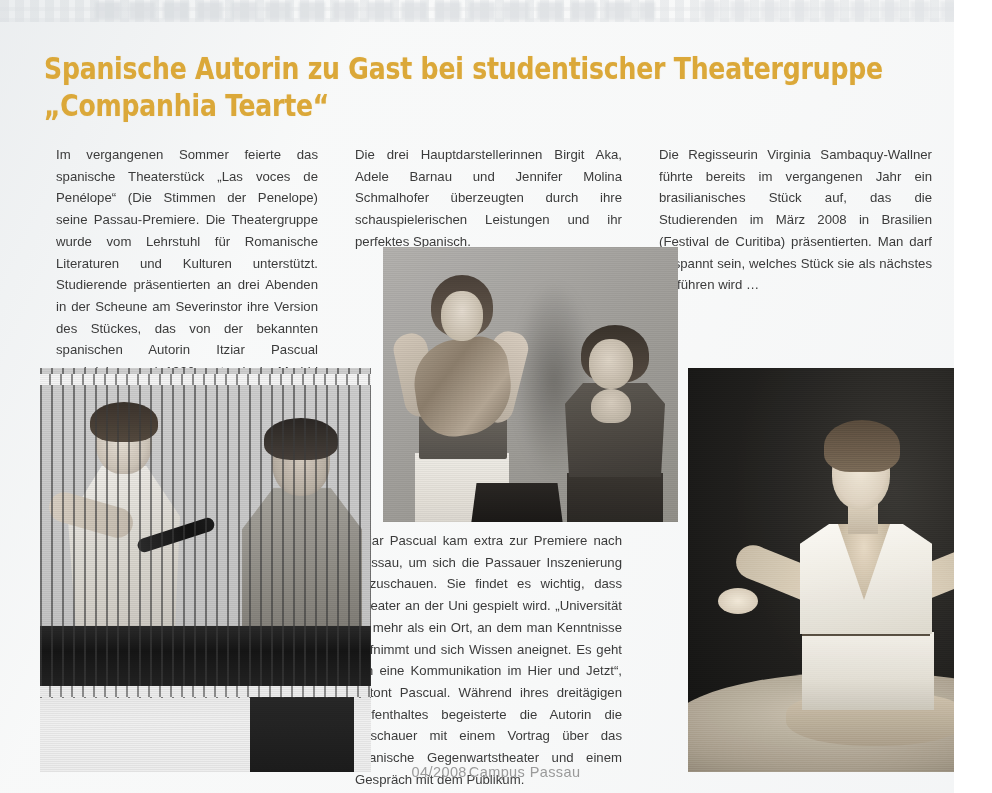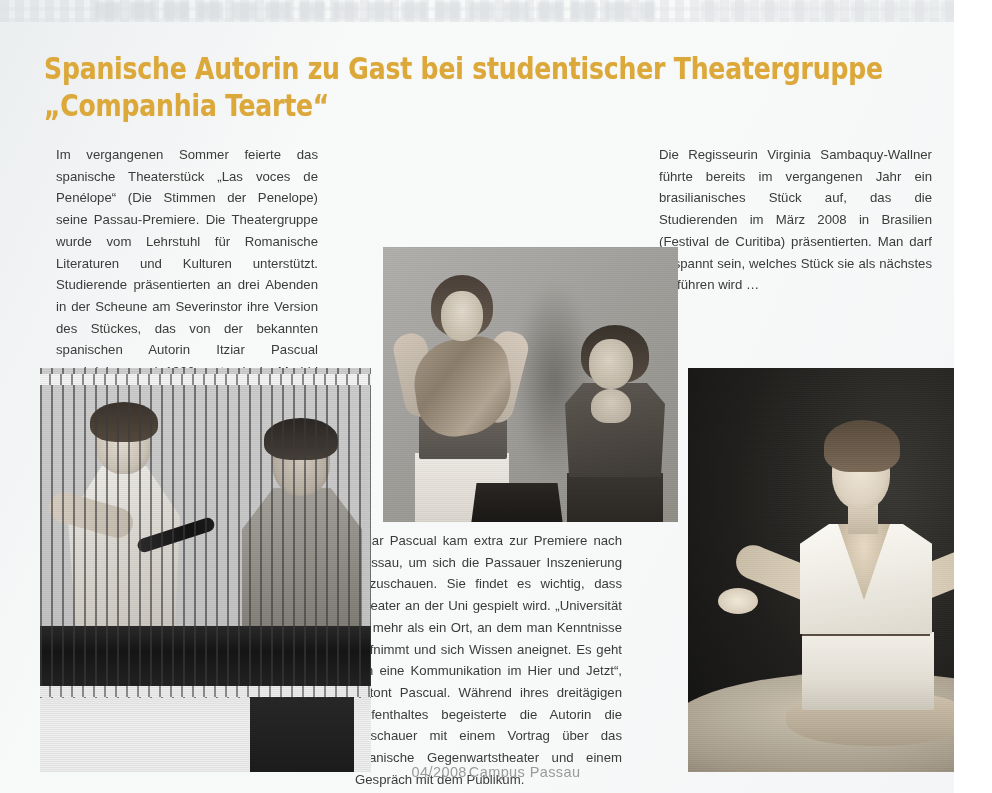--- a/index.html
+++ b/index.html
@@ -364,20 +364,23 @@
 
   <h1 id="headline">
     <span class="hl-line">Spanische Autorin zu Gast bei studentischer Theatergruppe</span>
     <span class="hl-line">„Companhia Tearte“</span>
   </h1>
 
   <div class="col-text" id="col1-text">
     <p>Im vergangenen Sommer feierte das spanische Theaterstück „Las voces de Penélope“ (Die Stimmen der Penelope) seine Passau-Premiere. Die Theatergruppe wurde vom Lehrstuhl für Romanische Literaturen und Kulturen unterstützt. Studierende präsentierten an drei Abenden in der Scheune am Severinstor ihre Version des Stückes, das von der bekannten spanischen Autorin Itziar Pascual geschrieben und 1996 erstmals in Madrid aufgeführt wurde.</p>
   </div>
 
+  <div class="col-text" id="col2-text-top">
+    <p>Die drei Hauptdarstellerinnen Birgit Aka, Adele Barnau und Jennifer Molina Schmalhofer überzeugten durch ihre schauspielerischen Leistungen und ihr perfektes Spanisch.</p>
+  </div>
 
   <div class="col-text" id="col3-text">
     <p>Die Regisseurin Virginia Sambaquy-Wallner führte bereits im vergangenen Jahr ein brasilianisches Stück auf, das die Studierenden im März 2008 in Brasilien (Festival de Curitiba) präsentierten. Man darf gespannt sein, welches Stück sie als nächstes aufführen wird …</p>
   </div>
 
   <div class="col-text" id="col2-text-bottom">
     <p>Itziar Pascual kam extra zur Premiere nach Passau, um sich die Passauer Inszenierung anzuschauen. Sie findet es wichtig, dass Theater an der Uni gespielt wird. „Universität ist mehr als ein Ort, an dem man Kenntnisse aufnimmt und sich Wissen aneignet. Es geht um eine Kommunikation im Hier und Jetzt“, betont Pascual. Während ihres dreitägigen Aufenthaltes begeisterte die Autorin die Zuschauer mit einem Vortrag über das spanische Gegenwartstheater und einem Gespräch mit dem Publikum.</p>
   </div>
 
   <figure class="photo" id="photo-left">

